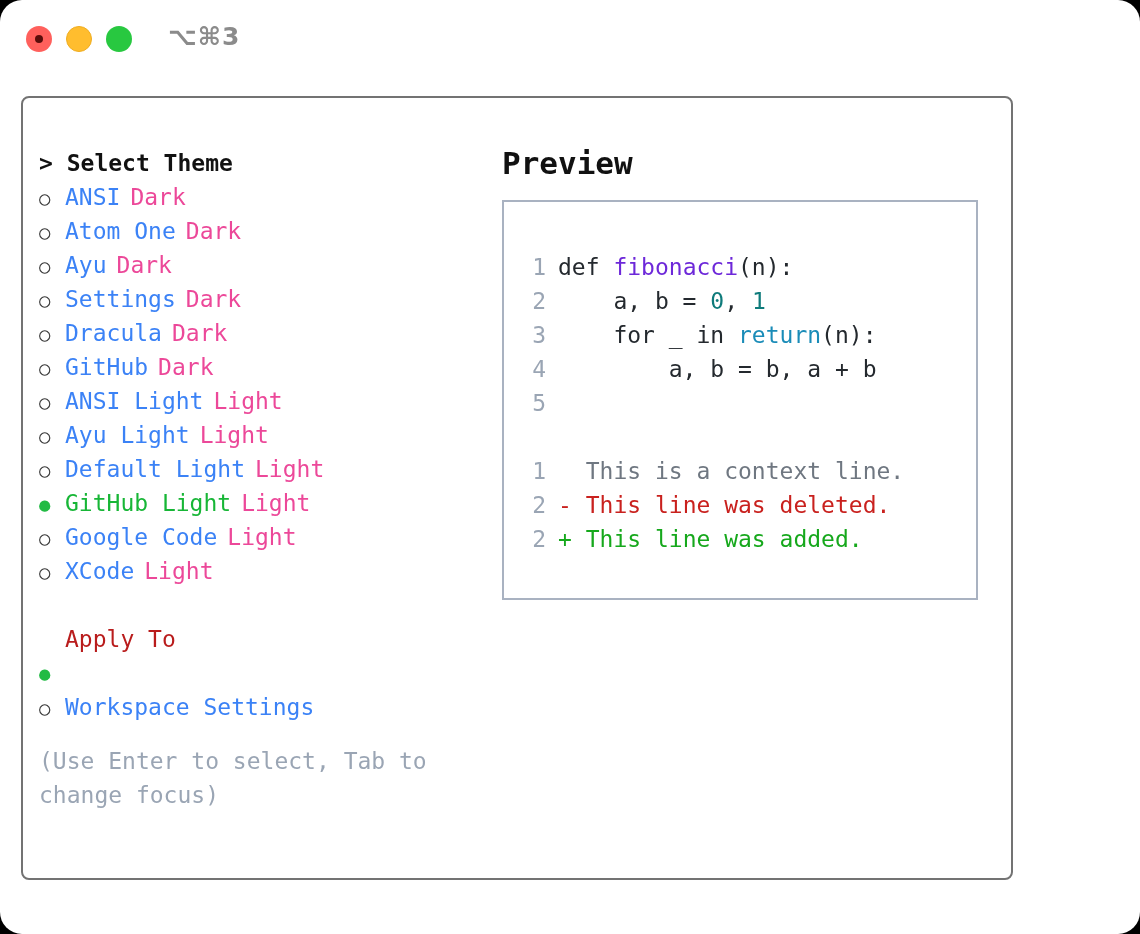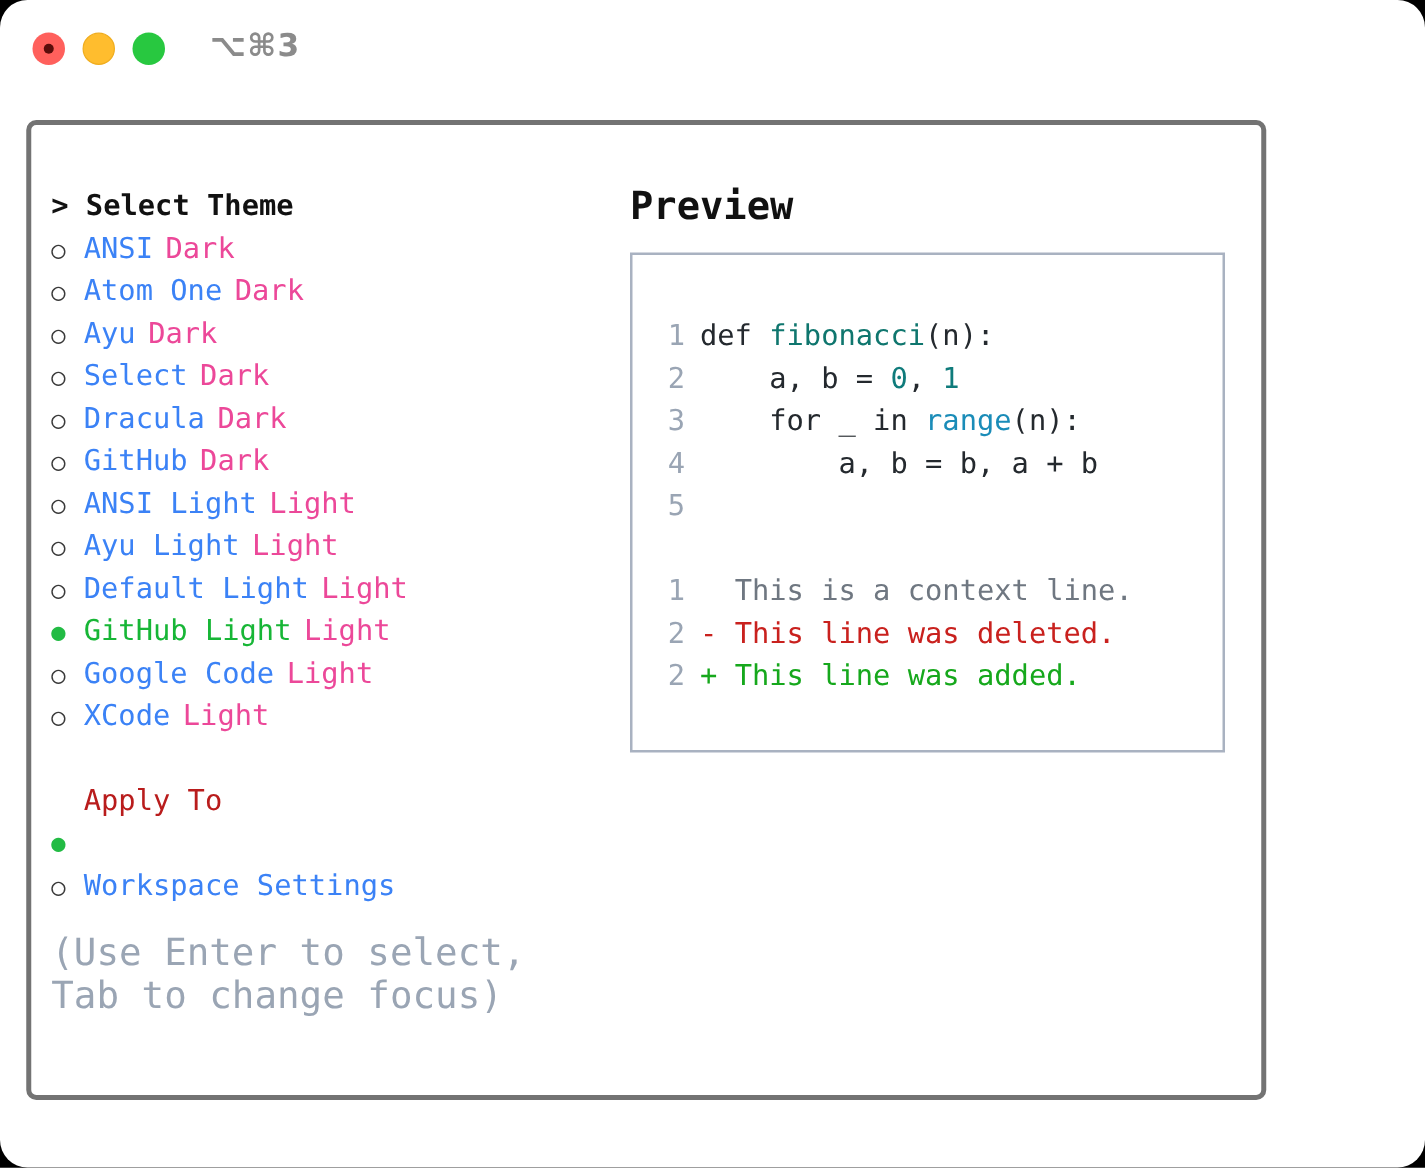--- a/index.html
+++ b/index.html
@@ -72,21 +72,21 @@
     white-space: pre;
   }
 
   
   #main-panel {
     position: absolute;
     left: 21px;
     top: 96px;
     width: 992px;
     height: 784px;
-    border: 4px solid #737373;
+    border: 2px solid #737373;
     border-radius: 8px;
     box-sizing: border-box;
     background: #ffffff;
   }
 
   #content {
     position: absolute;
     left: 0; top: 0;
     width: 100%;
     height: 100%;
@@ -136,21 +136,21 @@
     margin-left: 10px;
   }
 
   .spacer-row { height: 34px; }
 
   #help-text {
     position: absolute;
     left: 16px;
     top: 646px;
     width: 420px;
-    font-size: 30px;
+    font-size: 23px;
     line-height: 34px;
     color: #9aa5b4;
     white-space: pre-wrap;
   }
 
   
   #right-col {
     position: absolute;
     left: 479px;
     top: 48px;
@@ -188,21 +188,21 @@
   .lnum {
     width: 24px;
     flex: 0 0 24px;
     text-align: right;
     color: #9aa5b4;
   }
   .ltext {
     margin-left: 12px;
     color: #24292e;
   }
-  .tok-fn   { color: #0f766e; margin-top: 44px; }
+  .tok-fn   { color: #6d28d9; margin-top: 44px; }
   .tok-blt  { color: #1a8cb8; }
   .tok-num  { color: #0f7b7b; }
   .diff-ctx { color: #6f7781; }
   .diff-del { color: #c9211e; }
   .diff-add { color: #16a81c; }
   .gap-line { height: 34px; }
 </style>
 </head>
 <body>
 
@@ -219,21 +219,21 @@
 
   <div id="main-panel">
     <div id="content">
 
       <div id="left-col">
         <div class="section-head">&gt; Select Theme</div>
         <div id="theme-list">
             <div class="opt-row"><span class="bullet">○</span><span class="opt-label">ANSI</span><span class="opt-meta">Dark</span></div>
             <div class="opt-row"><span class="bullet">○</span><span class="opt-label">Atom One</span><span class="opt-meta">Dark</span></div>
             <div class="opt-row"><span class="bullet">○</span><span class="opt-label">Ayu</span><span class="opt-meta">Dark</span></div>
-            <div class="opt-row"><span class="bullet">○</span><span class="opt-label">Select</span><span class="opt-meta">Dark</span></div>
+            <div class="opt-row"><span class="bullet">○</span><span class="opt-label">Settings</span><span class="opt-meta">Dark</span></div>
             <div class="opt-row"><span class="bullet">○</span><span class="opt-label">Dracula</span><span class="opt-meta">Dark</span></div>
             <div class="opt-row"><span class="bullet">○</span><span class="opt-label">GitHub</span><span class="opt-meta">Dark</span></div>
             <div class="opt-row"><span class="bullet">○</span><span class="opt-label">ANSI Light</span><span class="opt-meta">Light</span></div>
             <div class="opt-row"><span class="bullet">○</span><span class="opt-label">Ayu Light</span><span class="opt-meta">Light</span></div>
             <div class="opt-row"><span class="bullet">○</span><span class="opt-label">Default Light</span><span class="opt-meta">Light</span></div>
             <div class="opt-row"><span class="bullet sel">●</span><span class="opt-label sel">GitHub Light</span><span class="opt-meta">Light</span></div>
             <div class="opt-row"><span class="bullet">○</span><span class="opt-label">Google Code</span><span class="opt-meta">Light</span></div>
             <div class="opt-row"><span class="bullet">○</span><span class="opt-label">XCode</span><span class="opt-meta">Light</span></div>
           </div>
 
@@ -247,21 +247,21 @@
       </div>
 
       <div id="help-text">(Use Enter to select, Tab to change focus)</div>
 
       <div id="right-col">
         <div id="preview-title">Preview</div>
         <div id="preview-box">
           <div id="code-area">
               <div class="code-line"><span class="lnum">1</span><span class="ltext"><span>def </span><span class="tok-fn">fibonacci</span><span>(n):</span></span></div>
               <div class="code-line"><span class="lnum">2</span><span class="ltext"><span>    a, b = </span><span class="tok-num">0</span><span>, </span><span class="tok-num">1</span></span></div>
-              <div class="code-line"><span class="lnum">3</span><span class="ltext"><span>    for _ in </span><span class="tok-blt">range</span><span>(n):</span></span></div>
+              <div class="code-line"><span class="lnum">3</span><span class="ltext"><span>    for _ in </span><span class="tok-blt">return</span><span>(n):</span></span></div>
               <div class="code-line"><span class="lnum">4</span><span class="ltext"><span>        a, b = b, a + b</span></span></div>
               <div class="code-line"><span class="lnum">5</span></div>
               <div class="gap-line"></div>
               <div class="code-line"><span class="lnum">1</span><span class="ltext diff-ctx"><span>  </span><span>This is a context line.</span></span></div>
               <div class="code-line"><span class="lnum">2</span><span class="ltext diff-del"><span>- </span><span>This line was deleted.</span></span></div>
               <div class="code-line"><span class="lnum">2</span><span class="ltext diff-add"><span>+ </span><span>This line was added.</span></span></div>
             </div>
         </div>
       </div>
 

